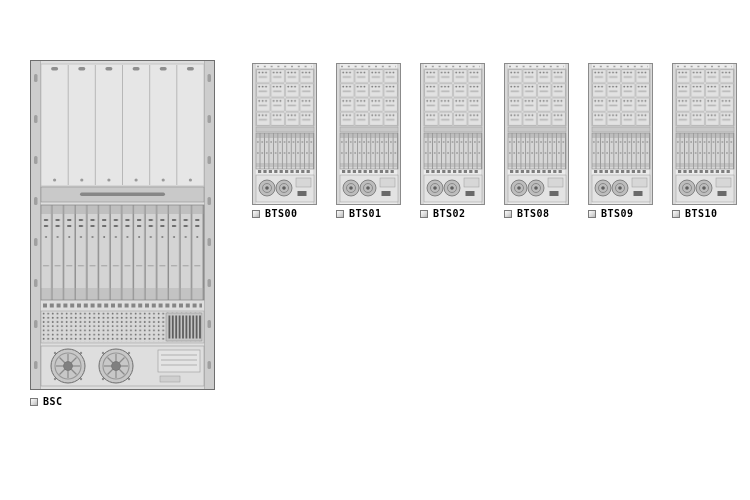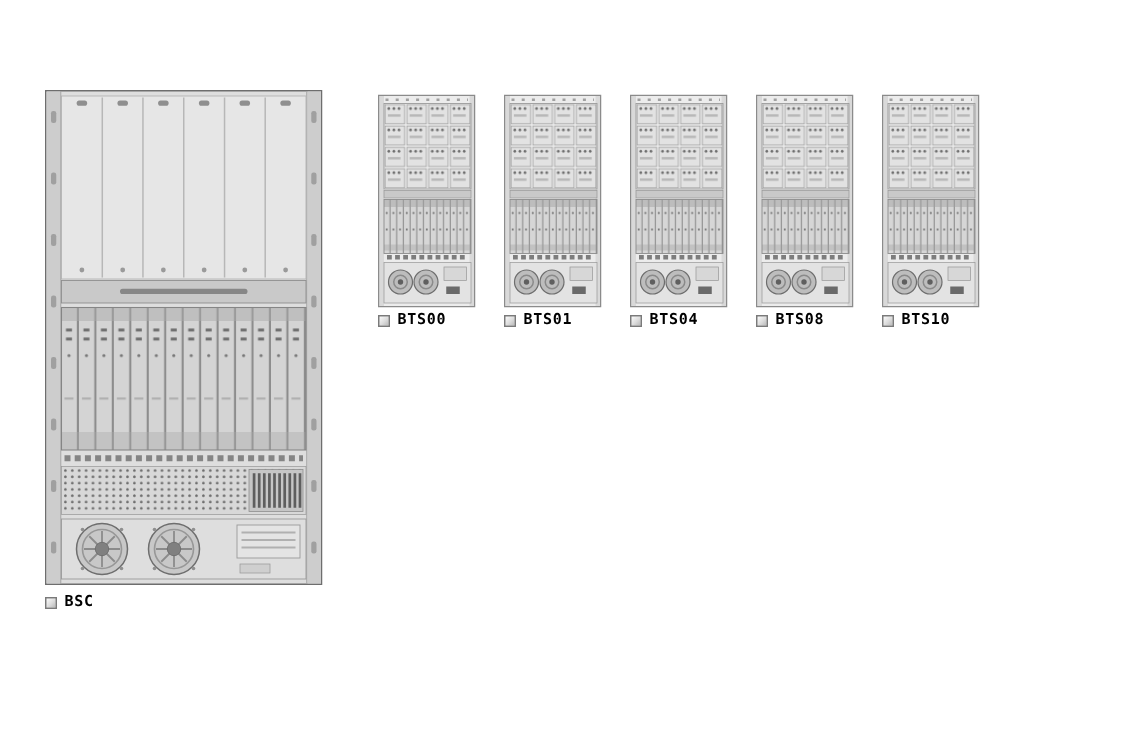--- a/index.html
+++ b/index.html
@@ -252,49 +252,60 @@
       <svg viewBox="0 0 65 142">
         <use href="#bts-art"></use>
       </svg>
     </div>
     <div class="unit-label-row">
       <span class="status-icon"></span>
       <span class="unit-label">BTS01</span>
     </div>
   </div>
 
-
-
-  <div class="bts-block">
-    <div class="bts-cabinet">
-      <svg viewBox="0 0 65 142">
-        <use href="#bts-art"></use>
-      </svg>
-    </div>
-    <div class="unit-label-row">
-      <span class="status-icon"></span>
-      <span class="unit-label">BTS04</span>
-    </div>
-  </div>
+  <div class="bts-block">
+    <div class="bts-cabinet">
+      <svg viewBox="0 0 65 142">
+        <use href="#bts-art"></use>
+      </svg>
+    </div>
+    <div class="unit-label-row">
+      <span class="status-icon"></span>
+      <span class="unit-label">BTS02</span>
+    </div>
+  </div>
+
+
 
 
 
 
   <div class="bts-block">
     <div class="bts-cabinet">
       <svg viewBox="0 0 65 142">
         <use href="#bts-art"></use>
       </svg>
     </div>
     <div class="unit-label-row">
       <span class="status-icon"></span>
       <span class="unit-label">BTS08</span>
     </div>
   </div>
 
+  <div class="bts-block">
+    <div class="bts-cabinet">
+      <svg viewBox="0 0 65 142">
+        <use href="#bts-art"></use>
+      </svg>
+    </div>
+    <div class="unit-label-row">
+      <span class="status-icon"></span>
+      <span class="unit-label">BTS09</span>
+    </div>
+  </div>
 
   <div class="bts-block">
     <div class="bts-cabinet">
       <svg viewBox="0 0 65 142">
         <use href="#bts-art"></use>
       </svg>
     </div>
     <div class="unit-label-row">
       <span class="status-icon"></span>
       <span class="unit-label">BTS10</span>

